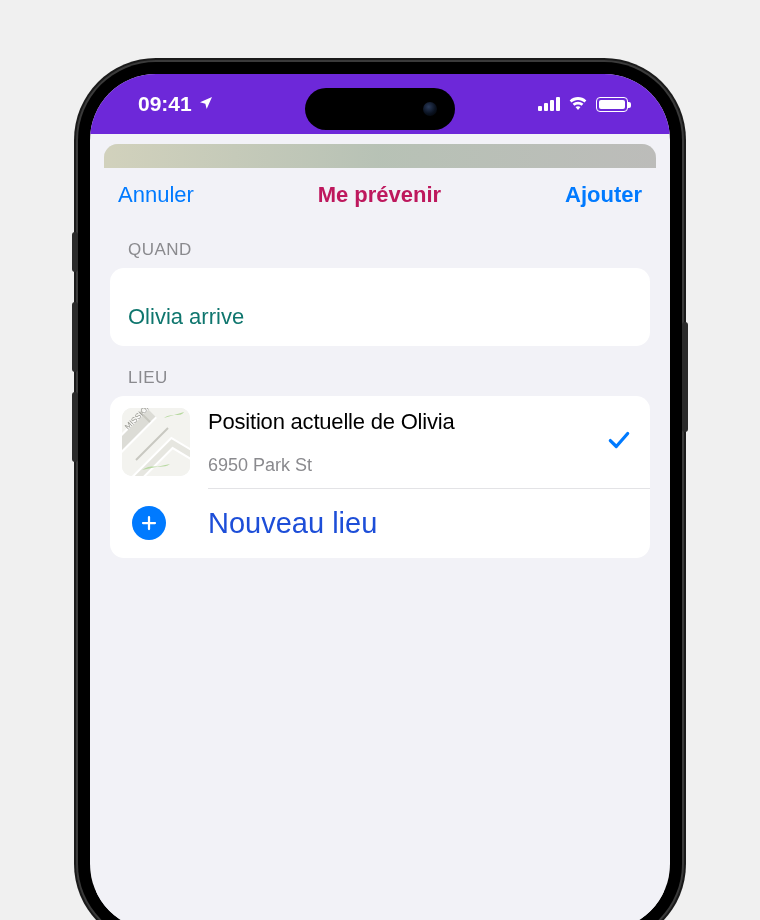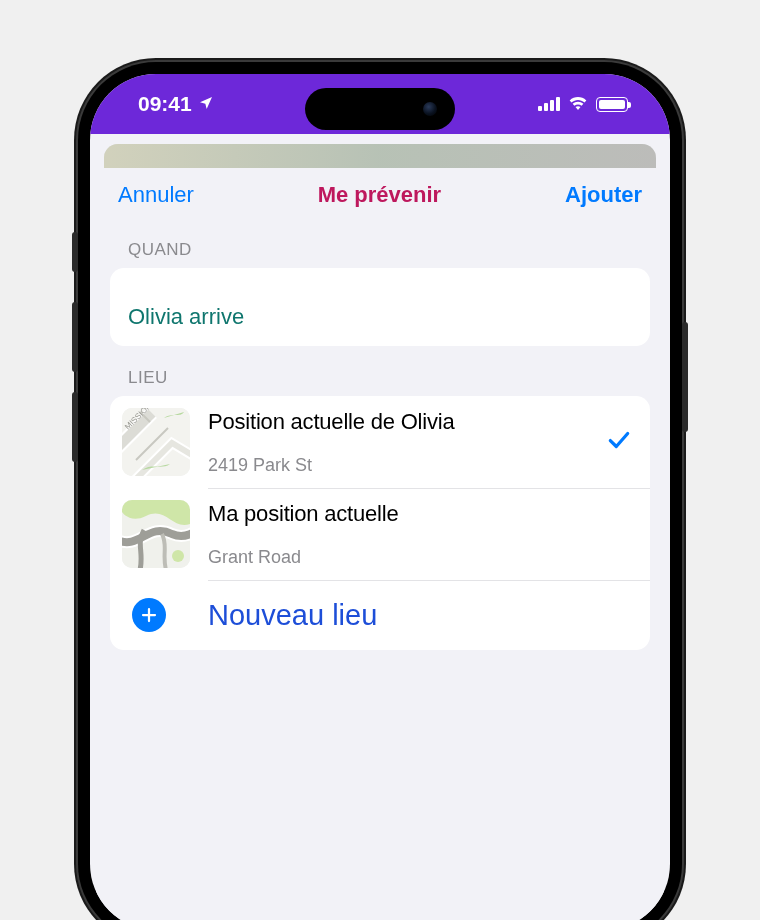--- a/index.html
+++ b/index.html
@@ -343,46 +343,29 @@
               <path d="M10 75 L50 35 L75 50" stroke="#e6e6e0" stroke-width="6" fill="none"></path>
               <path d="M14 52 L46 20" stroke="#c8c8c0" stroke-width="2"></path>
               <path d="M28 14 L18 4" stroke="#c8c8c0" stroke-width="2"></path>
               <path d="M20 62 C 30 55, 40 62, 48 56" fill="#b7d9a0"></path>
               <path d="M42 10 C 50 4, 58 10, 62 4" fill="#b7d9a0"></path>
               <text x="6" y="22" font-size="8" fill="#9a9a94" transform="rotate(-45 6 22)">MISSION</text>
             </svg>
           </div>
           <div class="loc-text">
             <span class="loc-title">Position actuelle de Olivia</span>
-            <span class="loc-sub">2419 Park St</span>
+            <span class="loc-sub">6950 Park St</span>
           </div>
           <span class="check">
             <svg width="26" height="26" viewBox="0 0 24 24">
                 <path d="M4 12.5 L9.5 18 L20 6" stroke="#007aff" stroke-width="3" fill="none" stroke-linecap="round" stroke-linejoin="round"></path>
               </svg>
           </span>
         </div>
 
-        <div class="loc-row">
-          <div class="map-thumb">
-            <svg viewBox="0 0 68 68">
-              <rect width="68" height="68" fill="#f0f1ec"></rect>
-              <path d="M0 0 L68 0 L68 24 C 50 30, 44 6, 24 16 C 8 24, 0 12, 0 12 Z" fill="#cfe6a8"></path>
-              <path d="M-5 40 C 18 50, 26 22, 50 34 C 64 40, 75 30, 75 30" stroke="#fff" stroke-width="12" fill="none"></path>
-              <path d="M-5 40 C 18 50, 26 22, 50 34 C 64 40, 75 30, 75 30" stroke="#9e9e98" stroke-width="8" fill="none"></path>
-              <path d="M18 70 C 22 52, 14 44, 22 30" stroke="#9e9e98" stroke-width="5" fill="none"></path>
-              <path d="M44 70 C 40 54, 46 46, 40 34" stroke="#bdbdb6" stroke-width="4" fill="none"></path>
-              <circle cx="56" cy="56" r="6" fill="#cfe6a8"></circle>
-            </svg>
-          </div>
-          <div class="loc-text">
-            <span class="loc-title">Ma position actuelle</span>
-            <span class="loc-sub">Grant Road</span>
-          </div>
-        </div>
 
         <div class="add-row">
           <div class="add-icon">
             <svg width="18" height="18" viewBox="0 0 24 24">
                 <path d="M12 4 V20 M4 12 H20" stroke="#fff" stroke-width="3" stroke-linecap="round"></path>
               </svg>
           </div>
           <span class="add-label">Nouveau lieu</span>
         </div>
 

